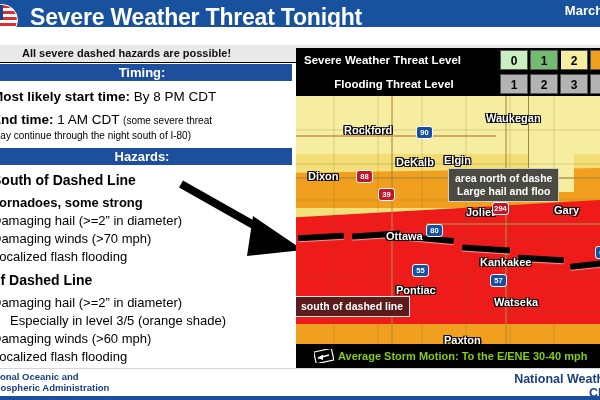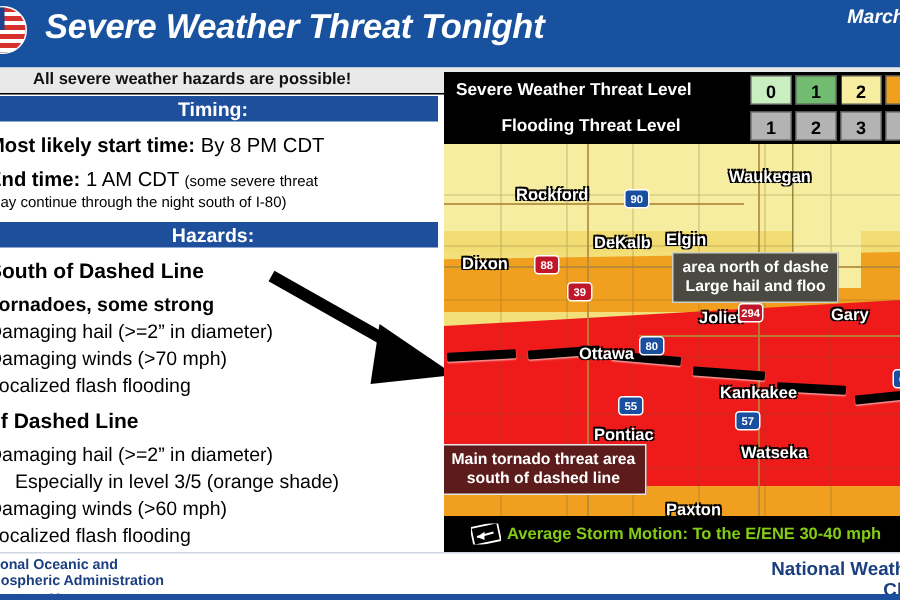--- a/index.html
+++ b/index.html
@@ -6,22 +6,22 @@
   html,body { width:600px; height:400px; overflow:hidden; }
   body {
     font-family:"Liberation Sans", sans-serif;
     background:#ffffff;
     position:relative;
   }
   #root { position:relative; width:600px; height:400px; overflow:hidden; background:#fff; }
 
   
   .header {
-    position:absolute; left:0; top:0; width:600px; height:45px;
-    background:#18529e; overflow:hidden;font-style:italic;
+    position:absolute; left:0; top:0; width:600px; height:27px;
+    background:#18529e; overflow:hidden;
   }
   .hdr-logo {
     position:absolute; left:-14px; top:4px; width:32px; height:32px;
     border-radius:50%;
     background:
       repeating-linear-gradient(to bottom,#d7312e 0px,#d7312e 3px,#ffffff 3px,#ffffff 6px);
     border:1px solid #ffffff;
   }
   .hdr-logo::before{
     content:""; position:absolute; left:0; top:0; width:16px; height:15px;
@@ -181,21 +181,21 @@
   <div class="header">
     <div class="hdr-logo"></div>
     <div class="hdr-title">Severe Weather Threat Tonight</div>
     <div class="hdr-date">
       <div>March 1</div>
       <div>3</div>
     </div>
   </div>
 
   <div class="subtitle-bar">
-    <span>All severe weather hazards are possible!</span>
+    <span>All severe dashed hazards are possible!</span>
   </div>
 
   <div class="left-panel">
 
     <div class="sec-head timing">Timing:</div>
 
     <div class="tline" style="top:25px;">
       <b>Most likely start time:</b><span> By 8 PM CDT</span>
     </div>
 
@@ -303,21 +303,20 @@
       <div class="shield" style="left:116px;top:168px;">55</div>
       <div class="shield" style="left:194px;top:178px;">57</div>
       <div class="shield" style="left:254px;top:150px;margin-left:45px;">65</div>
 
       <div class="callout hail" style="left:152px;top:72px;">
         <div>area north of dashe</div>
         <div>Large hail and floo</div>
       </div>
 
       <div class="callout torn" style="left:-2px;top:200px;">
-        <div>Main tornado threat area</div>
         <div>south of dashed line</div>
       </div>
     </div>
 
     <div class="motion-bar">
       <svg class="motion-icon" viewBox="0 0 20 14">
         <rect x="0.8" y="1" width="18" height="12" fill="none" stroke="#fff" stroke-width="1.2" transform="rotate(-12 10 7)"></rect>
         <line x1="4" y1="9" x2="15" y2="6" stroke="#fff" stroke-width="1.4"></line>
         <polygon points="4,9 9,5.5 9,11" fill="#fff"></polygon>
       </svg>

